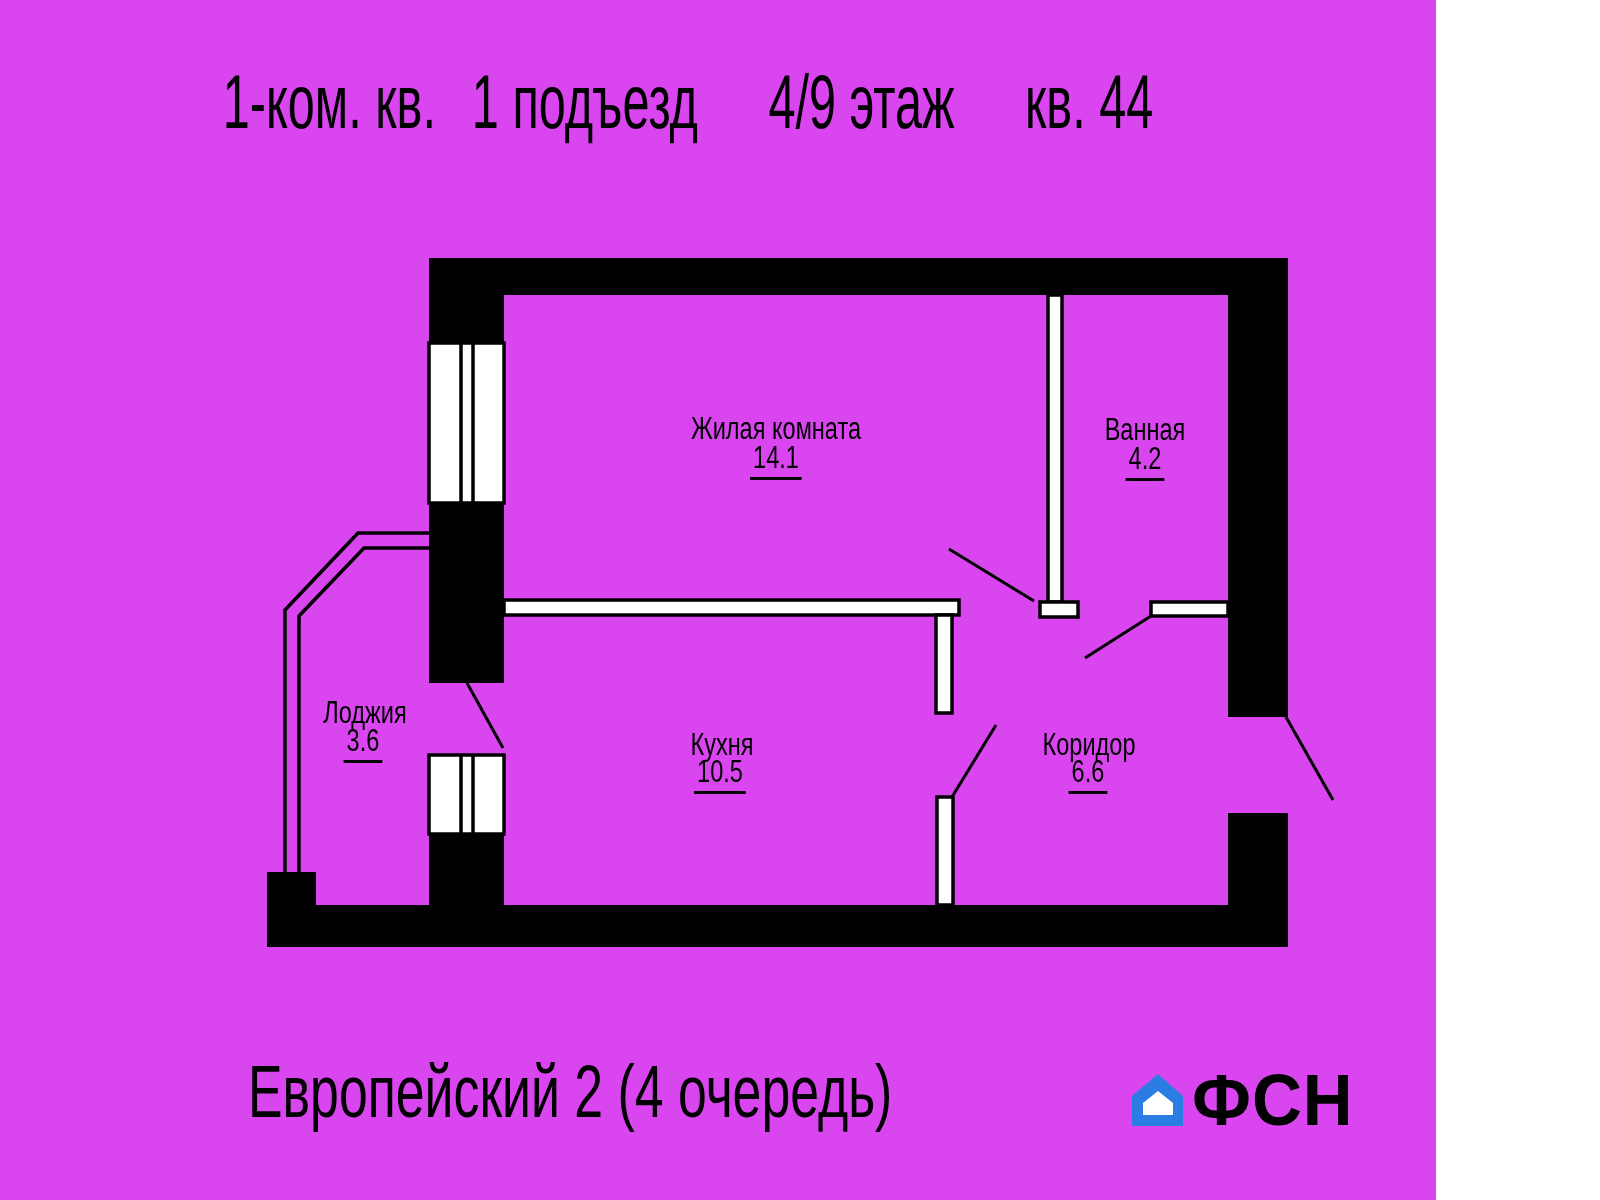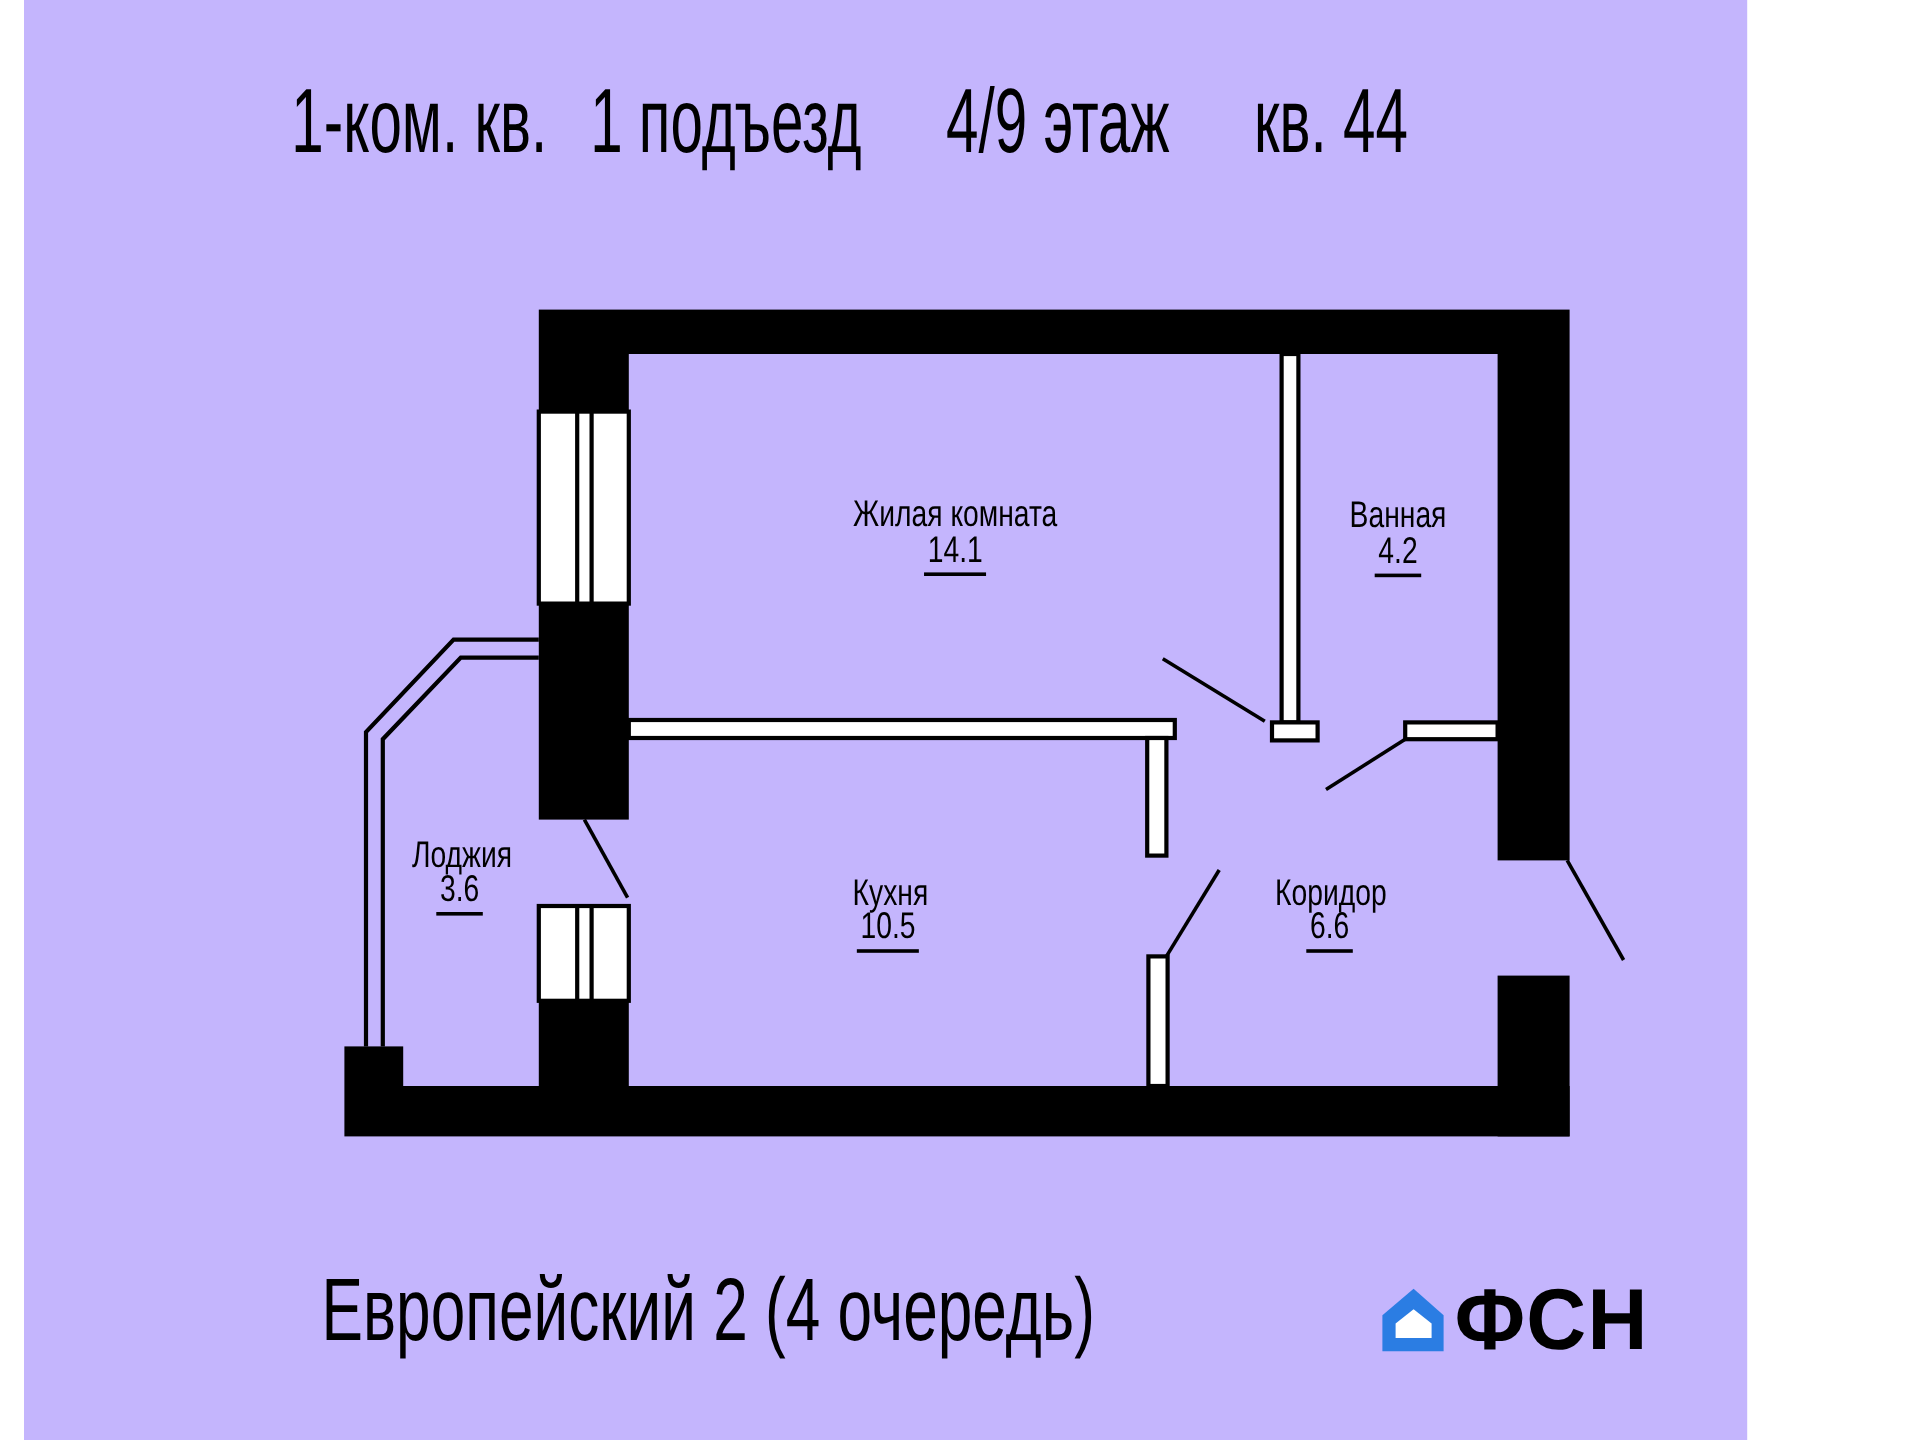--- a/index.html
+++ b/index.html
@@ -1,21 +1,20 @@
 <!DOCTYPE html>
 <html><head>
 <meta charset="utf-8">
 <style>
   html,body { margin:0; padding:0; background:#ffffff; }
   .page {
     position:relative; width:1436px; height:1200px;
-    background:#c4b5fd; overflow:hidden;
+    background:#d946ef; overflow:hidden;
     font-family:"Liberation Sans", "DejaVu Sans", sans-serif;
     color:#000;
-    margin-left:20px;
   }
   
   .title-row {
     position:absolute; top:64px; left:0; right:0;
     display:flex; justify-content:center; align-items:flex-start;
     font-size:76px; line-height:1; white-space:nowrap;
     transform:translateX(-30px) scaleX(0.64);
   }
   .title-row .t2 { margin-left:56px; }
   .title-row .t3 { margin-left:110px; }

